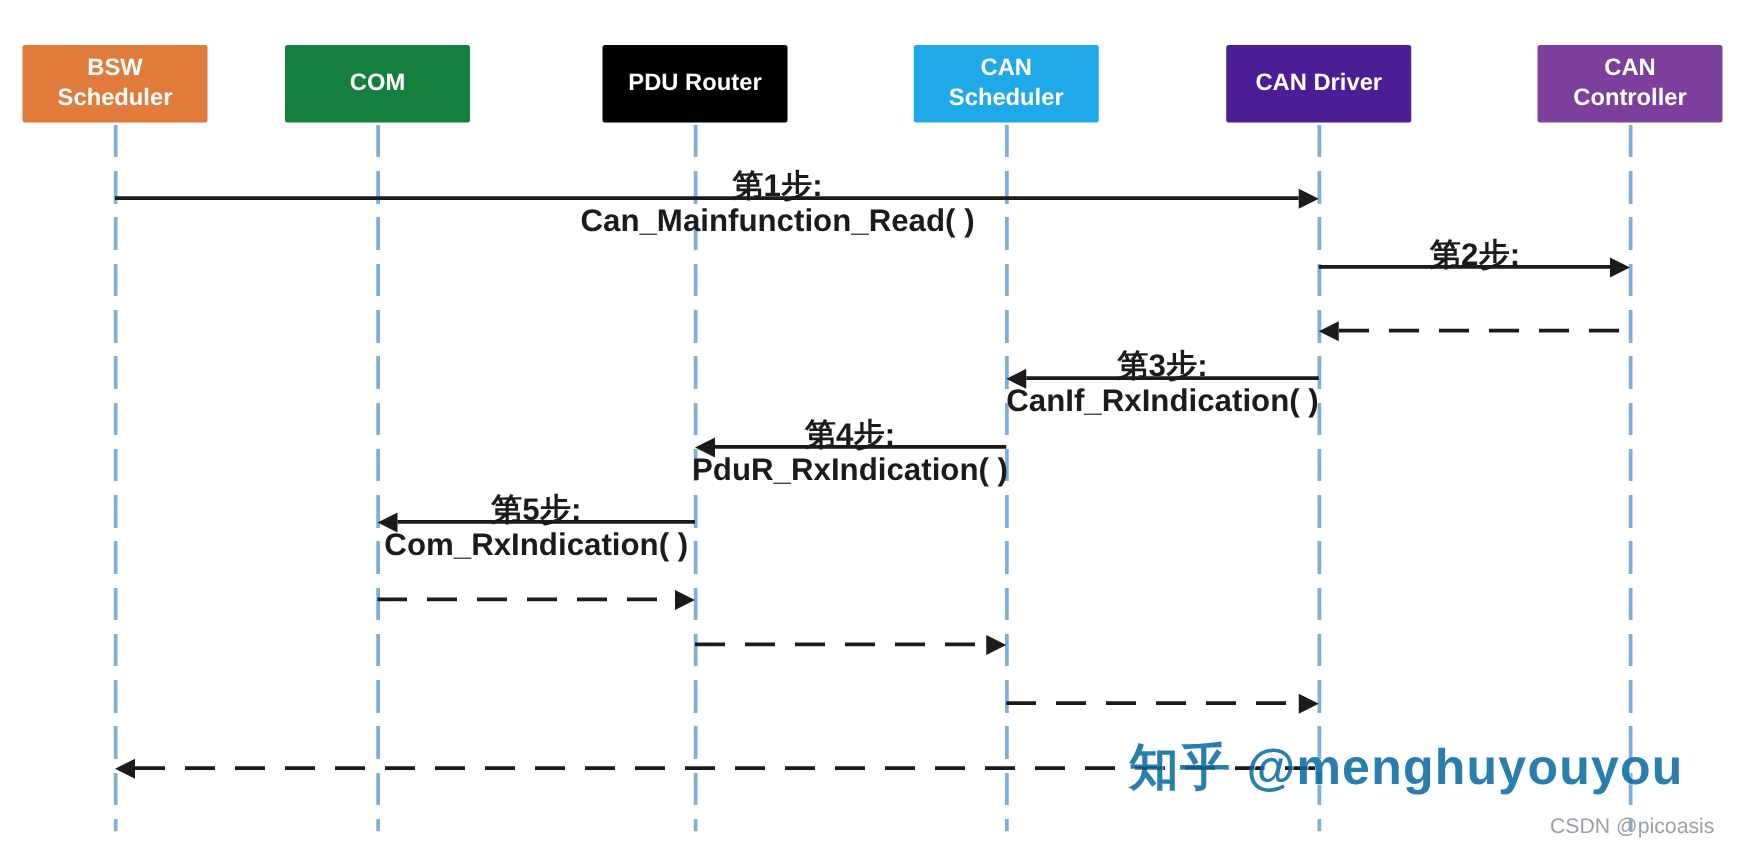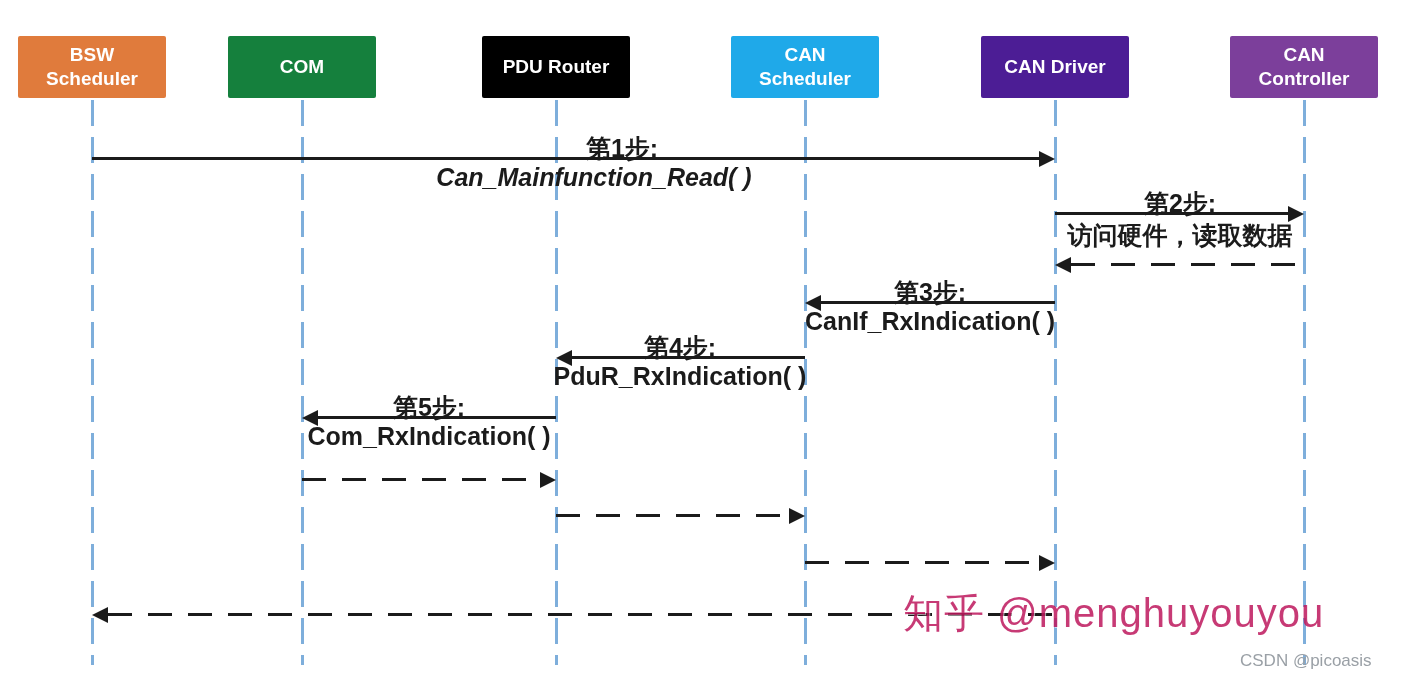--- a/index.html
+++ b/index.html
@@ -26,21 +26,21 @@
   }
   .head{position:absolute;width:0;height:0;border-top:8px solid transparent;border-bottom:8px solid transparent;}
   .head.right{border-left:16px solid #1b1b1b;}
   .head.left{border-right:16px solid #1b1b1b;}
   .msg-label{
     position:absolute;transform:translateX(-50%);
     font-weight:bold;color:#1b1b1b;font-size:25px;white-space:nowrap;
   }
   .wm-zhihu{
     position:absolute;left:903px;top:586px;
-    font-size:40px;font-weight:normal;color:#be185d;opacity:.85;
+    font-size:40px;font-weight:bold;color:#0369a1;opacity:.85;
     white-space:nowrap;letter-spacing:1px;
     text-shadow:1px 1px 0 rgba(255,255,255,.7);
   }
   .wm-csdn{
     position:absolute;left:1240px;top:651px;
     font-size:17px;color:#9aa0a6;white-space:nowrap;
   }
 </style>
 </head>
 <body>
@@ -57,26 +57,25 @@
   <div class="lifeline" style="left:91px;"></div>
   <div class="lifeline" style="left:301px;"></div>
   <div class="lifeline" style="left:555px;"></div>
   <div class="lifeline" style="left:804px;"></div>
   <div class="lifeline" style="left:1054px;"></div>
   <div class="lifeline" style="left:1303px;"></div>
 
   <div class="msg-label" style="left:622px;top:132px;">第1步:</div>
   <div class="line" style="left:92px;top:157px;width:947px;"></div>
   <div class="head right" style="left:1039px;top:151px;"></div>
-  <div class="msg-label" style="left:594px;top:163px;font-style:italic;">Can_Mainfunction_Read( )</div>
+  <div class="msg-label" style="left:622px;top:163px;">Can_Mainfunction_Read( )</div>
 
   <div class="msg-label" style="left:1180px;top:187px;">第2步:</div>
   <div class="line" style="left:1055px;top:212px;width:233px;"></div>
   <div class="head right" style="left:1288px;top:206px;"></div>
-  <div class="msg-label" style="left:1180px;top:219px;">访问硬件，读取数据</div>
 
   <div class="head left" style="left:1055px;top:257px;"></div>
   <div class="line dashed" style="left:1071px;top:263px;width:233px;"></div>
 
   <div class="msg-label" style="left:930px;top:276px;">第3步:</div>
   <div class="head left" style="left:805px;top:295px;"></div>
   <div class="line" style="left:821px;top:301px;width:234px;"></div>
   <div class="msg-label" style="left:930px;top:307px;">CanIf_RxIndication( )</div>
 
   <div class="msg-label" style="left:680px;top:331px;">第4步:</div>

